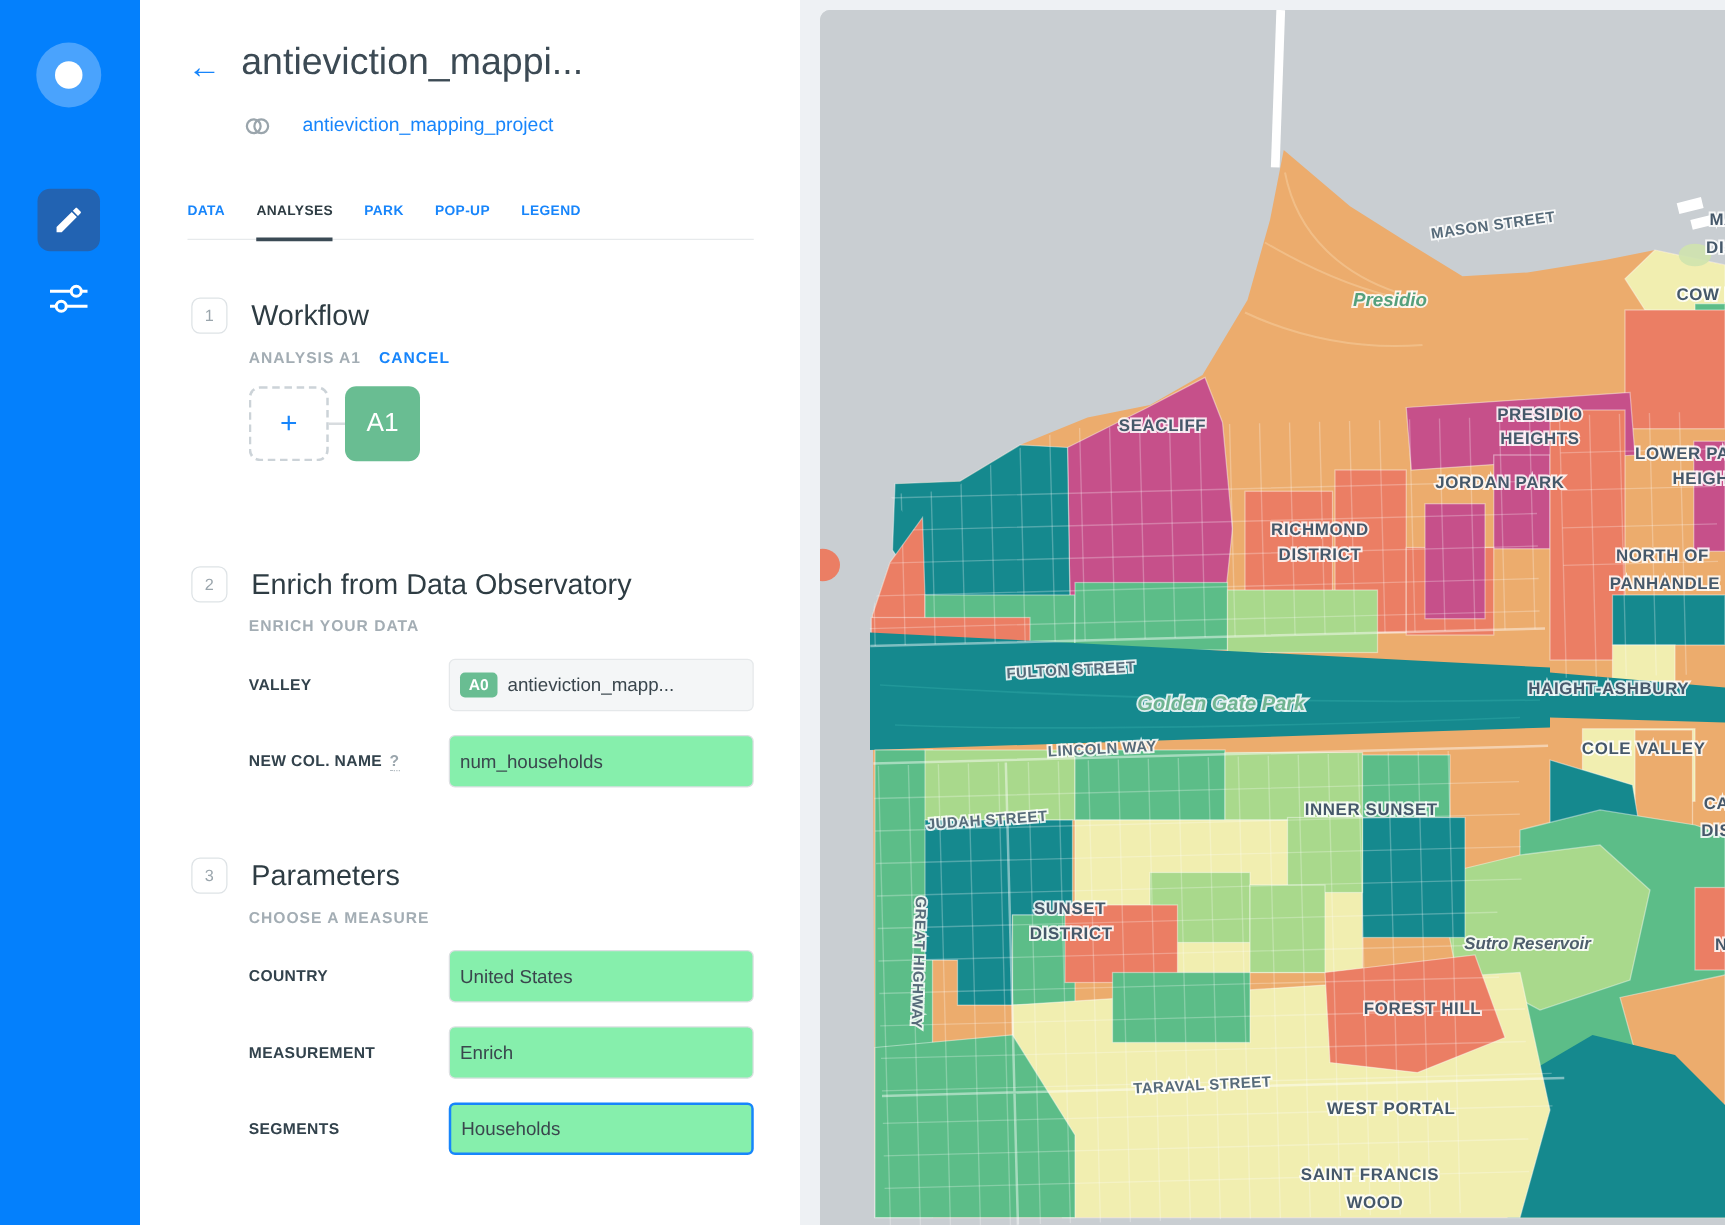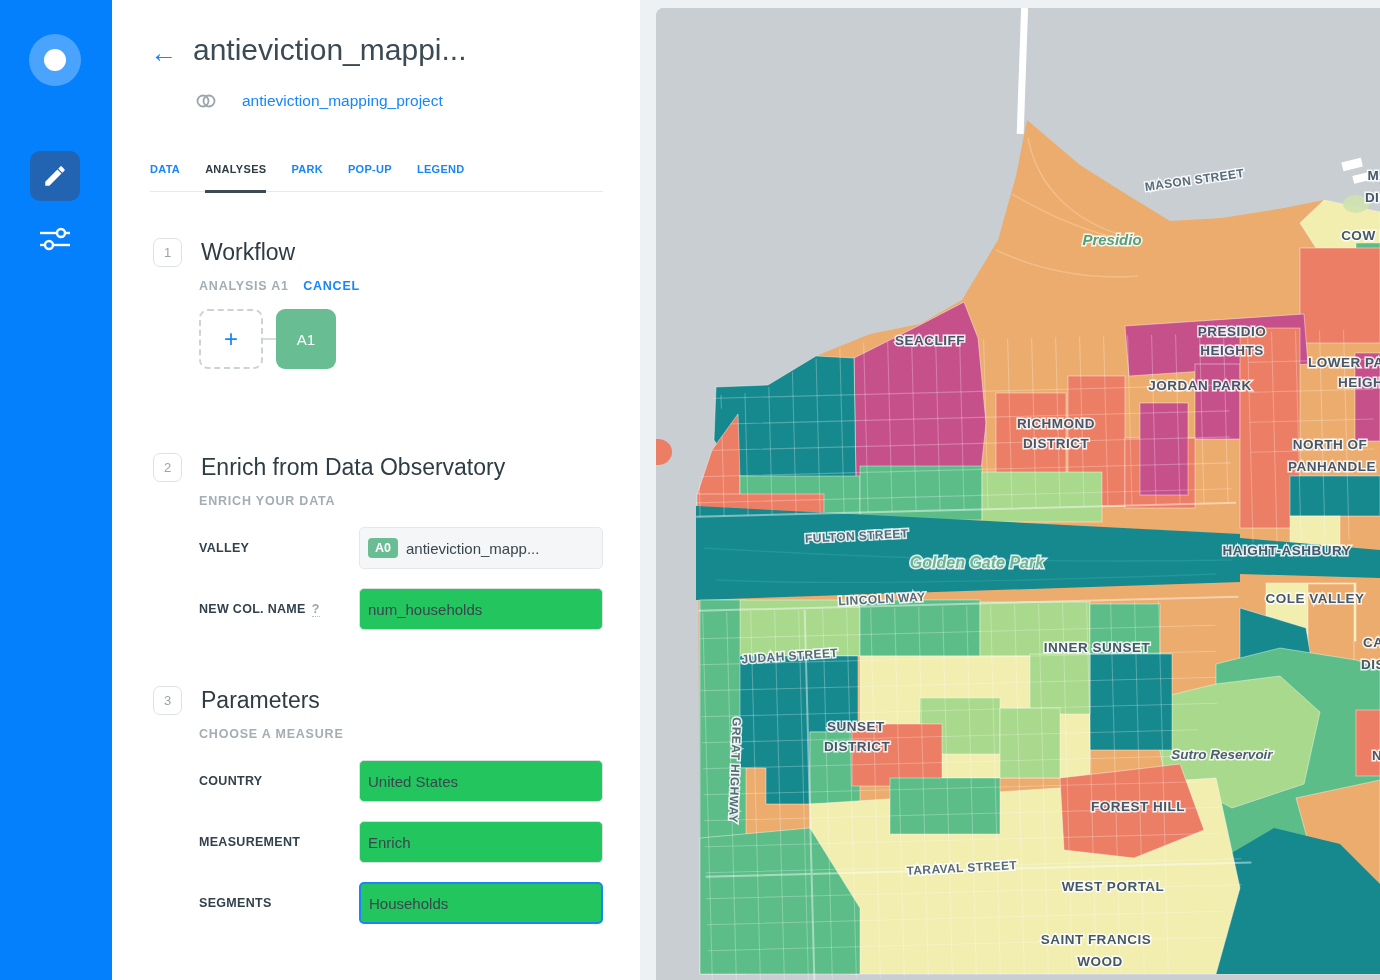--- a/index.html
+++ b/index.html
@@ -40,27 +40,27 @@
   .sec-title{margin-left:19px;font-size:23px;color:#2e3c43;}
   .sec-sub{margin:12px 0 0 46px;font-size:12.5px;font-weight:600;letter-spacing:.8px;color:#a3adb4;}
   .sec-sub .cancel{color:var(--c-accent,#1785fb);font-weight:700;margin-left:10px;cursor:pointer;}
 
   .nodes{margin:16px 0 0 46px;display:flex;align-items:center;}
   .node-add{width:60px;height:56px;border:2px dashed #ccd3d8;border-radius:9px;display:flex;
             align-items:center;justify-content:center;color:var(--c-accent,#1785fb);font-size:24px;
             cursor:pointer;background:#fff;}
   .node-link{width:13px;height:2px;background:#d8dcdf;}
   .node-a1{width:60px;height:60px;border-radius:9px;background:var(--c-node,#69bd92);color:#fff;
-           font-size:15px;display:flex;align-items:center;justify-content:center;cursor:pointer;}
+           font-size:21px;display:flex;align-items:center;justify-content:center;cursor:pointer;}
 
   .frow{display:flex;align-items:center;margin:19px 0 0 46px;}
   .frow:first-of-type{margin-top:14px;}
   .flabel{width:160px;flex:0 0 auto;font-size:12.5px;font-weight:700;letter-spacing:.3px;color:#32424c;}
   .help{color:#9aa5ac;border-bottom:1px dotted #b6bec4;font-weight:700;margin-left:6px;}
-  .field{width:228px;height:40px;border:1px solid #dcdfe2;border-radius:5px;background:#22c55e;
+  .field{width:228px;height:40px;border:1px solid #dcdfe2;border-radius:5px;background:#86efac;
          display:flex;align-items:center;padding:0 8px;font-size:15px;color:#3a464d;cursor:text;}
   .field.src{background:#f4f6f7;border-color:#e5e8ea;cursor:pointer;}
   .badge-a0{background:var(--c-node,#69bd92);color:#fff;font-size:12.5px;font-weight:700;
             border-radius:4px;padding:3px 7px;margin-right:8px;flex:0 0 auto;}
   .field.focused{border:2px solid var(--c-accent,#1785fb);height:38px;}
   .ellip{white-space:nowrap;overflow:hidden;}
 
   
   .map-area{position:absolute;left:640px;top:0;width:740px;height:980px;background:#eef1f4;}
   .map-card{position:absolute;left:16px;top:8px;width:724px;height:972px;border-radius:8px 0 0 0;

